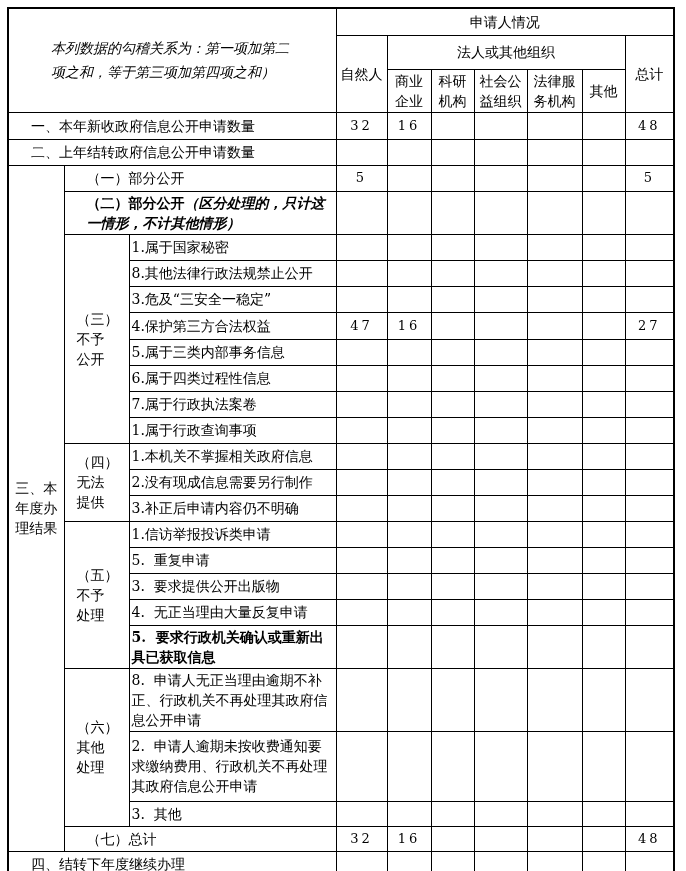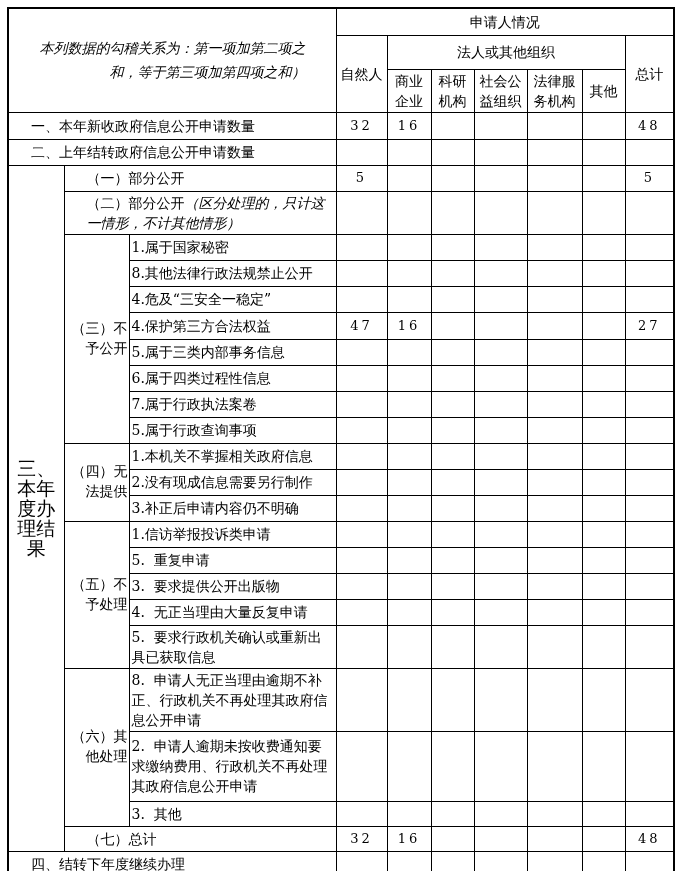--- a/index.html
+++ b/index.html
@@ -1,29 +1,29 @@
 <!DOCTYPE html>
 <html><head>
 <meta charset="utf-8">
 <style>
   html,body{margin:0;padding:0;background:#ffffff;}
   body{width:686px;height:871px;color:#000;font-family:"DejaVu Serif","Liberation Serif",serif;}
   .wrap{padding:7px 0 0 7px;}
   table{border-collapse:collapse;table-layout:fixed;width:666px;border:2px solid #000;}
   td{border:1px solid #000;padding:1px 2px;font-size:14px;line-height:20px;vertical-align:middle;overflow:hidden;word-break:break-all;}
-  .note{ text-align:right;font-style:italic;padding:4px 30px;line-height:24px;}
+  .note{ text-align:left;font-style:italic;padding:4px 42px;line-height:24px;}
   .hdr{text-align:center;}
   .lbl{text-align:left;white-space:pre-wrap;padding-left:22px;}
   .sub{text-align:left;white-space:pre-wrap;}
-  .grp{text-align:right;padding:1px 1px;font-family:Liberation Mono, monospace;}
-  .colA{text-align:center;padding:0;font-size:19px;}
+  .grp{text-align:left;padding:1px 12px;}
+  .colA{text-align:center;padding:0;font-size:14px;}
   .n{text-align:center;font-size:13px;letter-spacing:3px;padding:1px 0;}
   tr.rh1{height:27px;} tr.rh2{height:34px;} tr.rh3{height:37px;}
   tr.h25{height:25px;} tr.h26{height:26px;} tr.h27{height:27px;}
-  tr.h42{height:42px;} tr.h60{height:60px;} tr.h70{height:70px;}
+  tr.h42{height:42px;font-weight:bold;} tr.h60{height:60px;} tr.h70{height:70px;}
 </style>
 </head>
 <body>
 
 <div class="wrap">
 <table>
   <colgroup>
     <col style="width:56px">
         <col style="width:65px">
         <col style="width:207px">
@@ -114,21 +114,21 @@
     <td class="sub">8.其他法律行政法规禁止公开</td>
     <td class="n"></td>
     <td class="n"></td>
     <td class="n"></td>
     <td class="n"></td>
     <td class="n"></td>
     <td class="n"></td>
     <td class="n"></td>
   </tr>
   <tr class="h26">
-    <td class="sub">4.危及“三安全一稳定”</td>
+    <td class="sub">3.危及“三安全一稳定”</td>
     <td class="n"></td>
     <td class="n"></td>
     <td class="n"></td>
     <td class="n"></td>
     <td class="n"></td>
     <td class="n"></td>
     <td class="n"></td>
   </tr>
   <tr class="h27">
     <td class="sub">4.保护第三方合法权益</td>
@@ -164,21 +164,21 @@
     <td class="sub">7.属于行政执法案卷</td>
     <td class="n"></td>
     <td class="n"></td>
     <td class="n"></td>
     <td class="n"></td>
     <td class="n"></td>
     <td class="n"></td>
     <td class="n"></td>
   </tr>
   <tr class="h26">
-    <td class="sub">5.属于行政查询事项</td>
+    <td class="sub">1.属于行政查询事项</td>
     <td class="n"></td>
     <td class="n"></td>
     <td class="n"></td>
     <td class="n"></td>
     <td class="n"></td>
     <td class="n"></td>
     <td class="n"></td>
   </tr>
 
   <tr class="h26">

